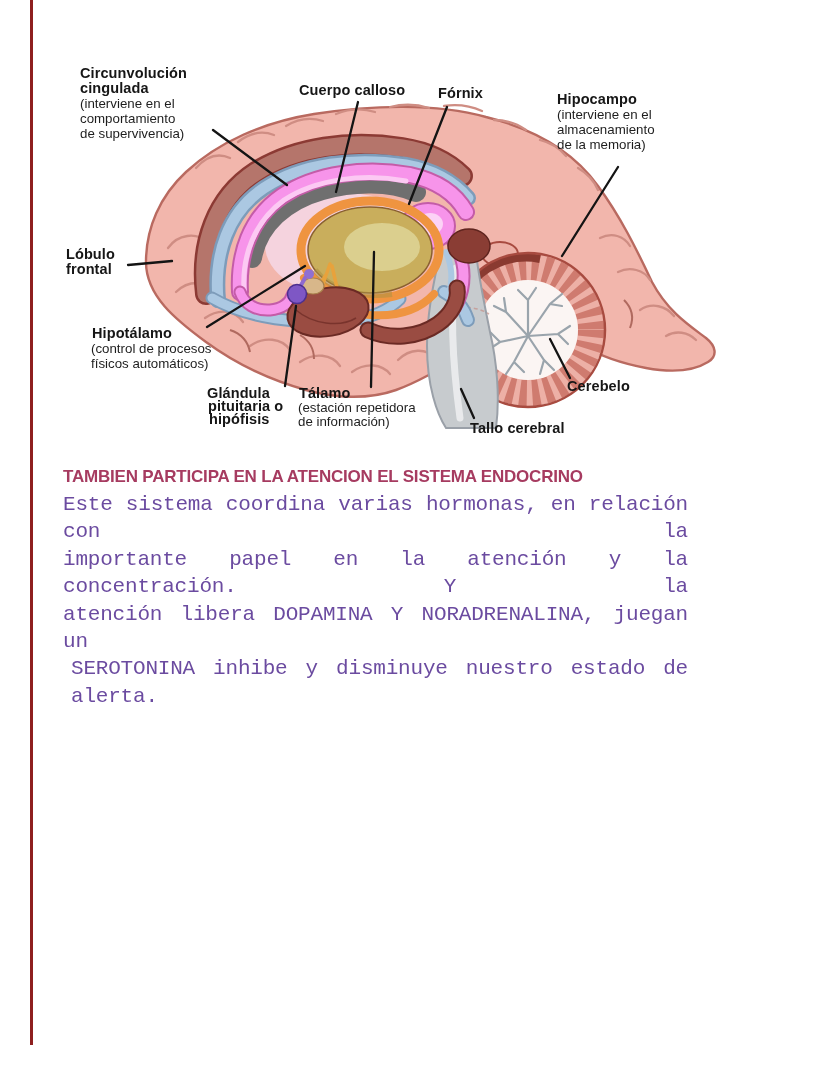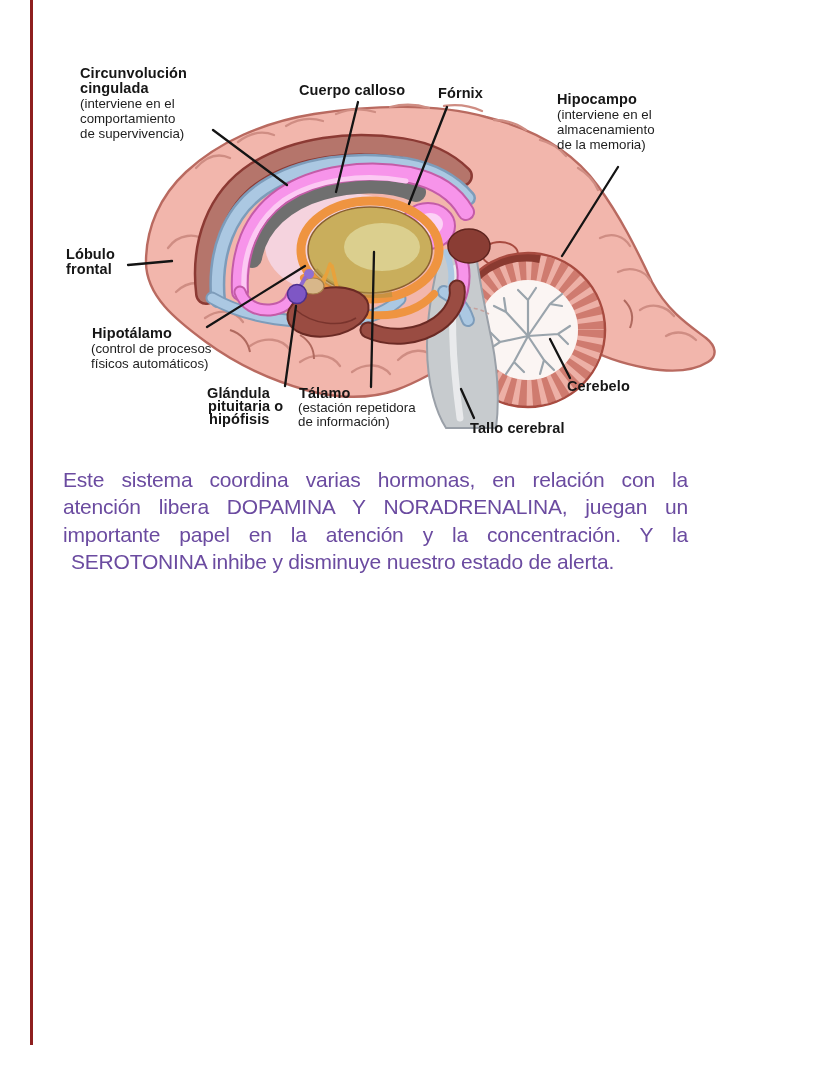--- a/index.html
+++ b/index.html
@@ -15,21 +15,21 @@
   .diagram{position:absolute;left:0;top:0;}
   .lbl-b{font:700 14.5px "Liberation Sans",sans-serif;fill:#161616;letter-spacing:.1px;}
   .lbl-r{font:400 13.3px "Liberation Sans",sans-serif;fill:#1e1e1e;}
   .pointer{stroke:#141414;stroke-width:2.3;stroke-linecap:round;}
   .text-section{position:absolute;left:63px;top:466px;width:625px;}
   .heading{
     font-weight:700;font-size:17px;letter-spacing:-0.2px;
     color:#a63b60;line-height:22px;margin:0 0 3px 0;
   }
   .body-par{color:#6b4ba0;font-size:21px;line-height:27.4px;letter-spacing:-0.2px;}
-  .bline{text-align:justify;text-align-last:justify;white-space:normal;}
+  .bline{text-align:justify;text-align-last:justify;white-space:normal;font-family:Liberation Mono, monospace;}
   .bline.last{text-align-last:auto;margin-left:8px;}
 </style>
 </head>
 <body>
 
 <div class="accent-line"></div>
 
 <svg class="diagram" width="828" height="470" viewBox="0 0 828 470" aria-hidden="true">
 
   <g>
@@ -212,19 +212,20 @@
   </g>
   <g>
     <text class="lbl-b" x="567" y="391">Cerebelo</text>
   </g>
   <g>
     <text class="lbl-b" x="470" y="433">Tallo cerebral</text>
   </g>
 </svg>
 
 <div class="text-section">
+  <div class="heading">TAMBIEN PARTICIPA EN LA ATENCION EL SISTEMA ENDOCRINO</div>
   <div class="body-par">
     <div class="bline">Este sistema coordina varias hormonas,  en relación con la</div>
+    <div class="bline">importante papel en la atención y la concentración. Y la</div>
     <div class="bline">atención libera DOPAMINA Y NORADRENALINA, juegan un</div>
-    <div class="bline">importante papel en la atención y la concentración. Y la</div>
     <div class="bline last">SEROTONINA inhibe y disminuye nuestro estado de alerta.</div>
   </div>
 </div>
 
 </body></html>

